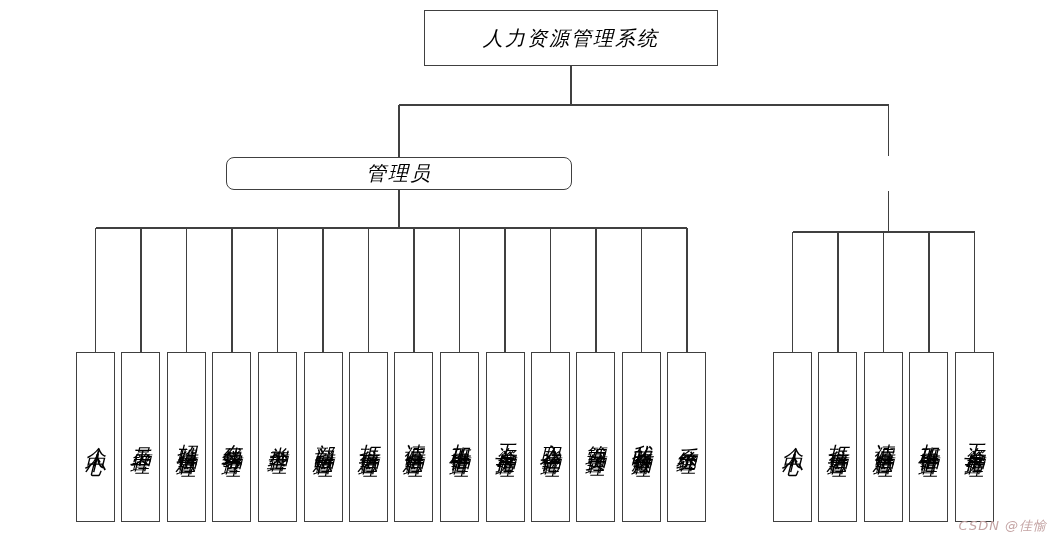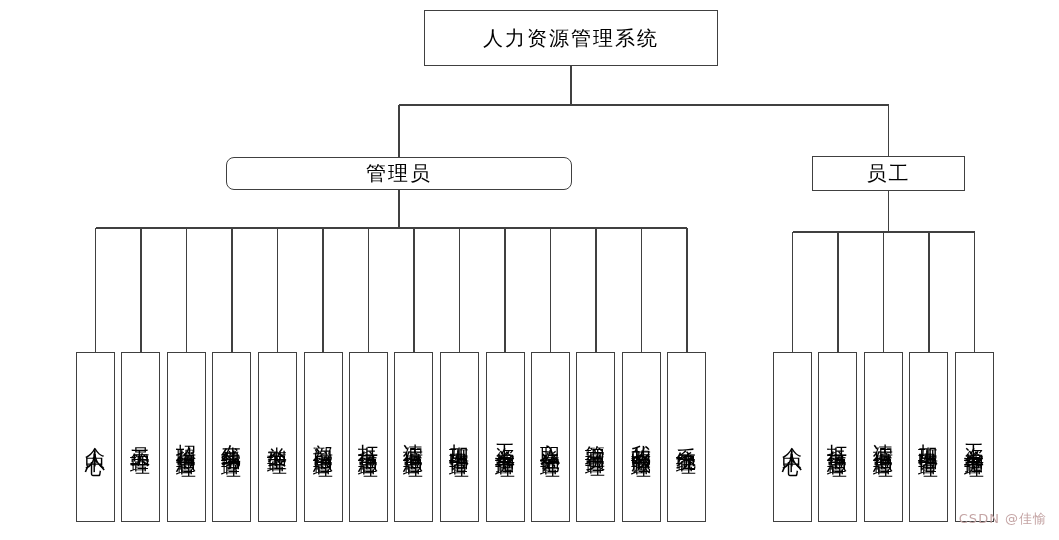--- a/index.html
+++ b/index.html
@@ -8,20 +8,21 @@
     background: #ffffff;
     font-family: "DejaVu Sans", "Liberation Sans", sans-serif;
   }
   .canvas {
     position: relative;
     width: 1059px;
     height: 540px;
     background: #ffffff;
     overflow: hidden;
     color: #000000;
+    font-style: italic;
   }
   .connectors {
     position: absolute;
     left: 0;
     top: 0;
     width: 1059px;
     height: 540px;
   }
   .node {
     position: absolute;
@@ -59,21 +60,21 @@
   .a0  { left: 76px; }  .a1  { left: 121px; } .a2  { left: 167px; }
   .a3  { left: 212px; } .a4  { left: 258px; } .a5  { left: 304px; }
   .a6  { left: 349px; } .a7  { left: 394px; } .a8  { left: 440px; }
   .a9  { left: 486px; } .a10 { left: 531px; } .a11 { left: 576px; }
   .a12 { left: 622px; } .a13 { left: 667px; }
   .e0 { left: 773px; } .e1 { left: 818px; } .e2 { left: 864px; }
   .e3 { left: 909px; } .e4 { left: 955px; }
   .watermark {
     position: absolute;
     right: 12px;
-    bottom: 12px;
+    bottom: 5px;
     font-size: 13px;
     color: #c4a4a4;
     letter-spacing: 1px;
   }
 </style>
 </head>
 <body>
 
 <div class="canvas">
 
@@ -109,21 +110,20 @@
     <path d="M838,232 V352"></path>
     <path d="M883.5,232 V352"></path>
     <path d="M929,232 V352"></path>
     <path d="M974.5,232 V352"></path>
   </svg>
 
   <div class="node root">人力资源管理系统</div>
 
   <div class="node admin">管理员</div>
 
-  <div class="node staff">员工</div>
 
   <div class="leaf a0">个人中心</div>
   <div class="leaf a1">员工管理</div>
   <div class="leaf a2">招聘信息管理</div>
   <div class="leaf a3">在线学习管理</div>
   <div class="leaf a4">类型管理</div>
   <div class="leaf a5">部门信息管理</div>
   <div class="leaf a6">打卡信息管理</div>
   <div class="leaf a7">请假信息管理</div>
   <div class="leaf a8">加班申请管理</div>

